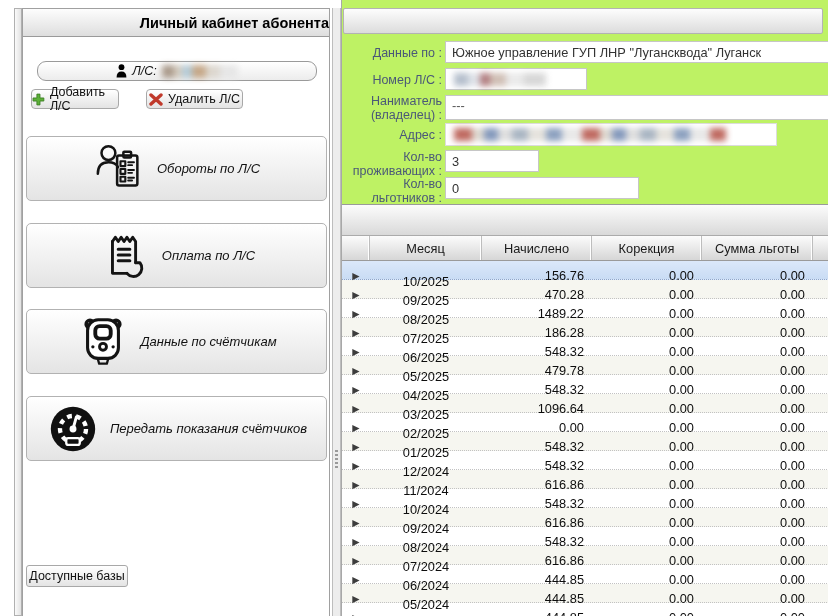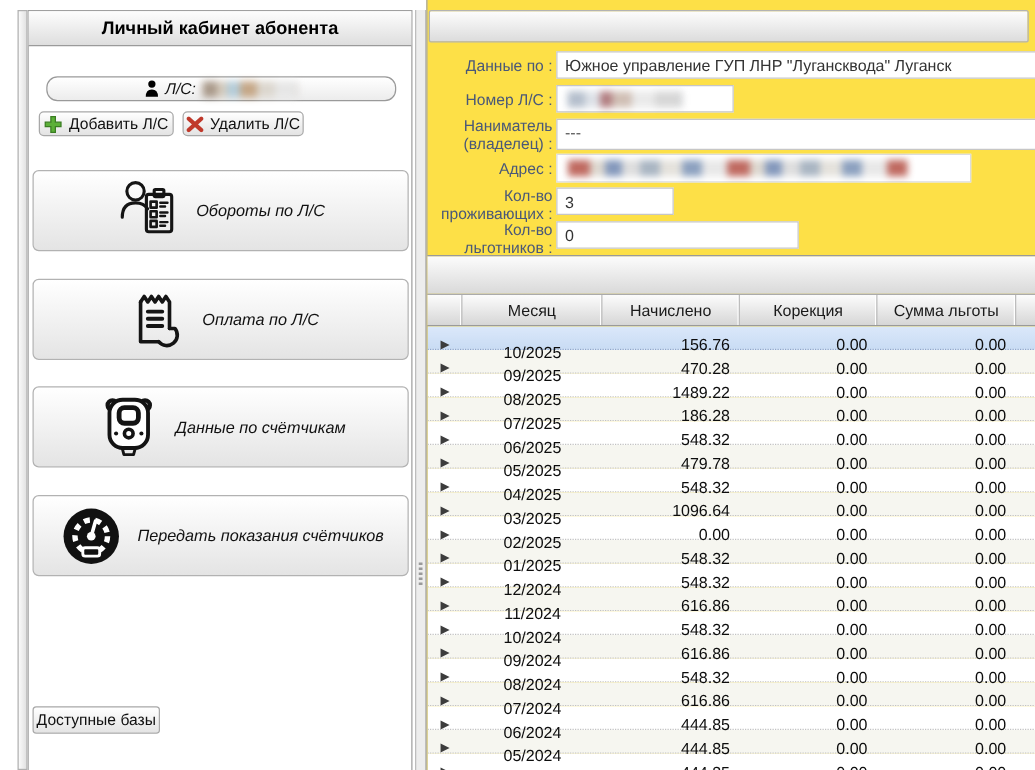--- a/index.html
+++ b/index.html
@@ -10,33 +10,33 @@
   
   #edge-strip { left:14px; top:8px; width:8px; height:608px;
     background:linear-gradient(to right,#fafafa,#e2e2e2);
     border:1px solid #b0b0b0; }
 
   
   #left-panel { left:22px; top:8px; width:308px; height:612px;
     background:#fff; border:1px solid #a0a0a0; }
   #left-header { position:absolute; left:0; top:0; right:0; height:28px;
     background:linear-gradient(#fdfdfd,#dedede); border-bottom:1px solid #9a9a9a;
-    display:flex; align-items:center; justify-content:center; }
+    display:flex; align-items:center; justify-content:flex-end; }
   #left-header .ttl { font-size:14.5px; font-weight:bold; color:#000; }
 
   #account-bar { left:14px; top:52px; width:280px; height:20px;
     background:linear-gradient(#ffffff,#ececec); border:1px solid #9a9a9a;
     border-radius:9px; display:flex; align-items:center; justify-content:center; gap:5px;
     font-size:12.5px; color:#111;font-style:italic; }
 
   .sm-btn { position:absolute; height:20px;
     background:linear-gradient(#ffffff,#e3e3e3); border:1px solid #a8a8a8;
     border-radius:4px; display:flex; align-items:center; justify-content:center; gap:5px;
     font-size:12.5px; color:#111; cursor:pointer; }
-  #add-btn { left:8px; top:80px; width:108px; }
+  #add-btn { left:8px; top:80px; width:88px; }
   #del-btn { left:123px; top:80px; width:97px; }
 
   .menu-btn { position:absolute; left:3px; width:301px; height:65px;
     background:linear-gradient(#ffffff,#e4e4e4); border:1px solid #b2b2b2;
     border-radius:5px; display:flex; align-items:center; justify-content:center; gap:10px;
     font-size:13px; color:#111; cursor:pointer;font-style:italic; }
   .menu-btn svg { flex:0 0 auto; }
 
   #bases-btn { left:3px; top:556px; width:102px; height:22px;
     background:linear-gradient(#ffffff,#e4e4e4); border:1px solid #a8a8a8;
@@ -44,21 +44,21 @@
     font-size:12.5px; color:#111; cursor:pointer; position:absolute; }
 
   
   #splitter { left:332px; top:8px; width:9px; height:608px;
     background:#ededed; border-left:1px solid #bdbdbd; border-right:1px solid #bdbdbd; cursor:col-resize; }
   #splitter .grip { position:absolute; left:2px; top:442px; width:3px; display:flex;
     flex-direction:column; gap:2px; }
   #splitter .grip i { width:3px; height:2px; background:#9a9a9a; }
 
   
-  #right-panel { left:341px; top:0; width:487px; height:616px; background:#fde047;
+  #right-panel { left:341px; top:0; width:487px; height:616px; background:#bef264;
     border-left:1px solid #a8a8a8; }
   #right-top-band { position:absolute; left:1px; top:8px; width:480px; height:26px;
     background:linear-gradient(#fdfdfd,#dcdcdc); border:1px solid #b3b3b3; border-radius:2px; }
 
   .f-label { position:absolute; left:4px; width:96px; text-align:right;
     font-size:12.5px; line-height:1.08; color:#4a5878; }
   .f-input { position:absolute; background:#fff; border:1px solid #c6c6c6;
     font-size:12.8px; color:#333; display:flex; align-items:center; padding:0 6px; }
 
   .blur-block { height:13px; border-radius:1px; filter:blur(3px); opacity:.85; }

